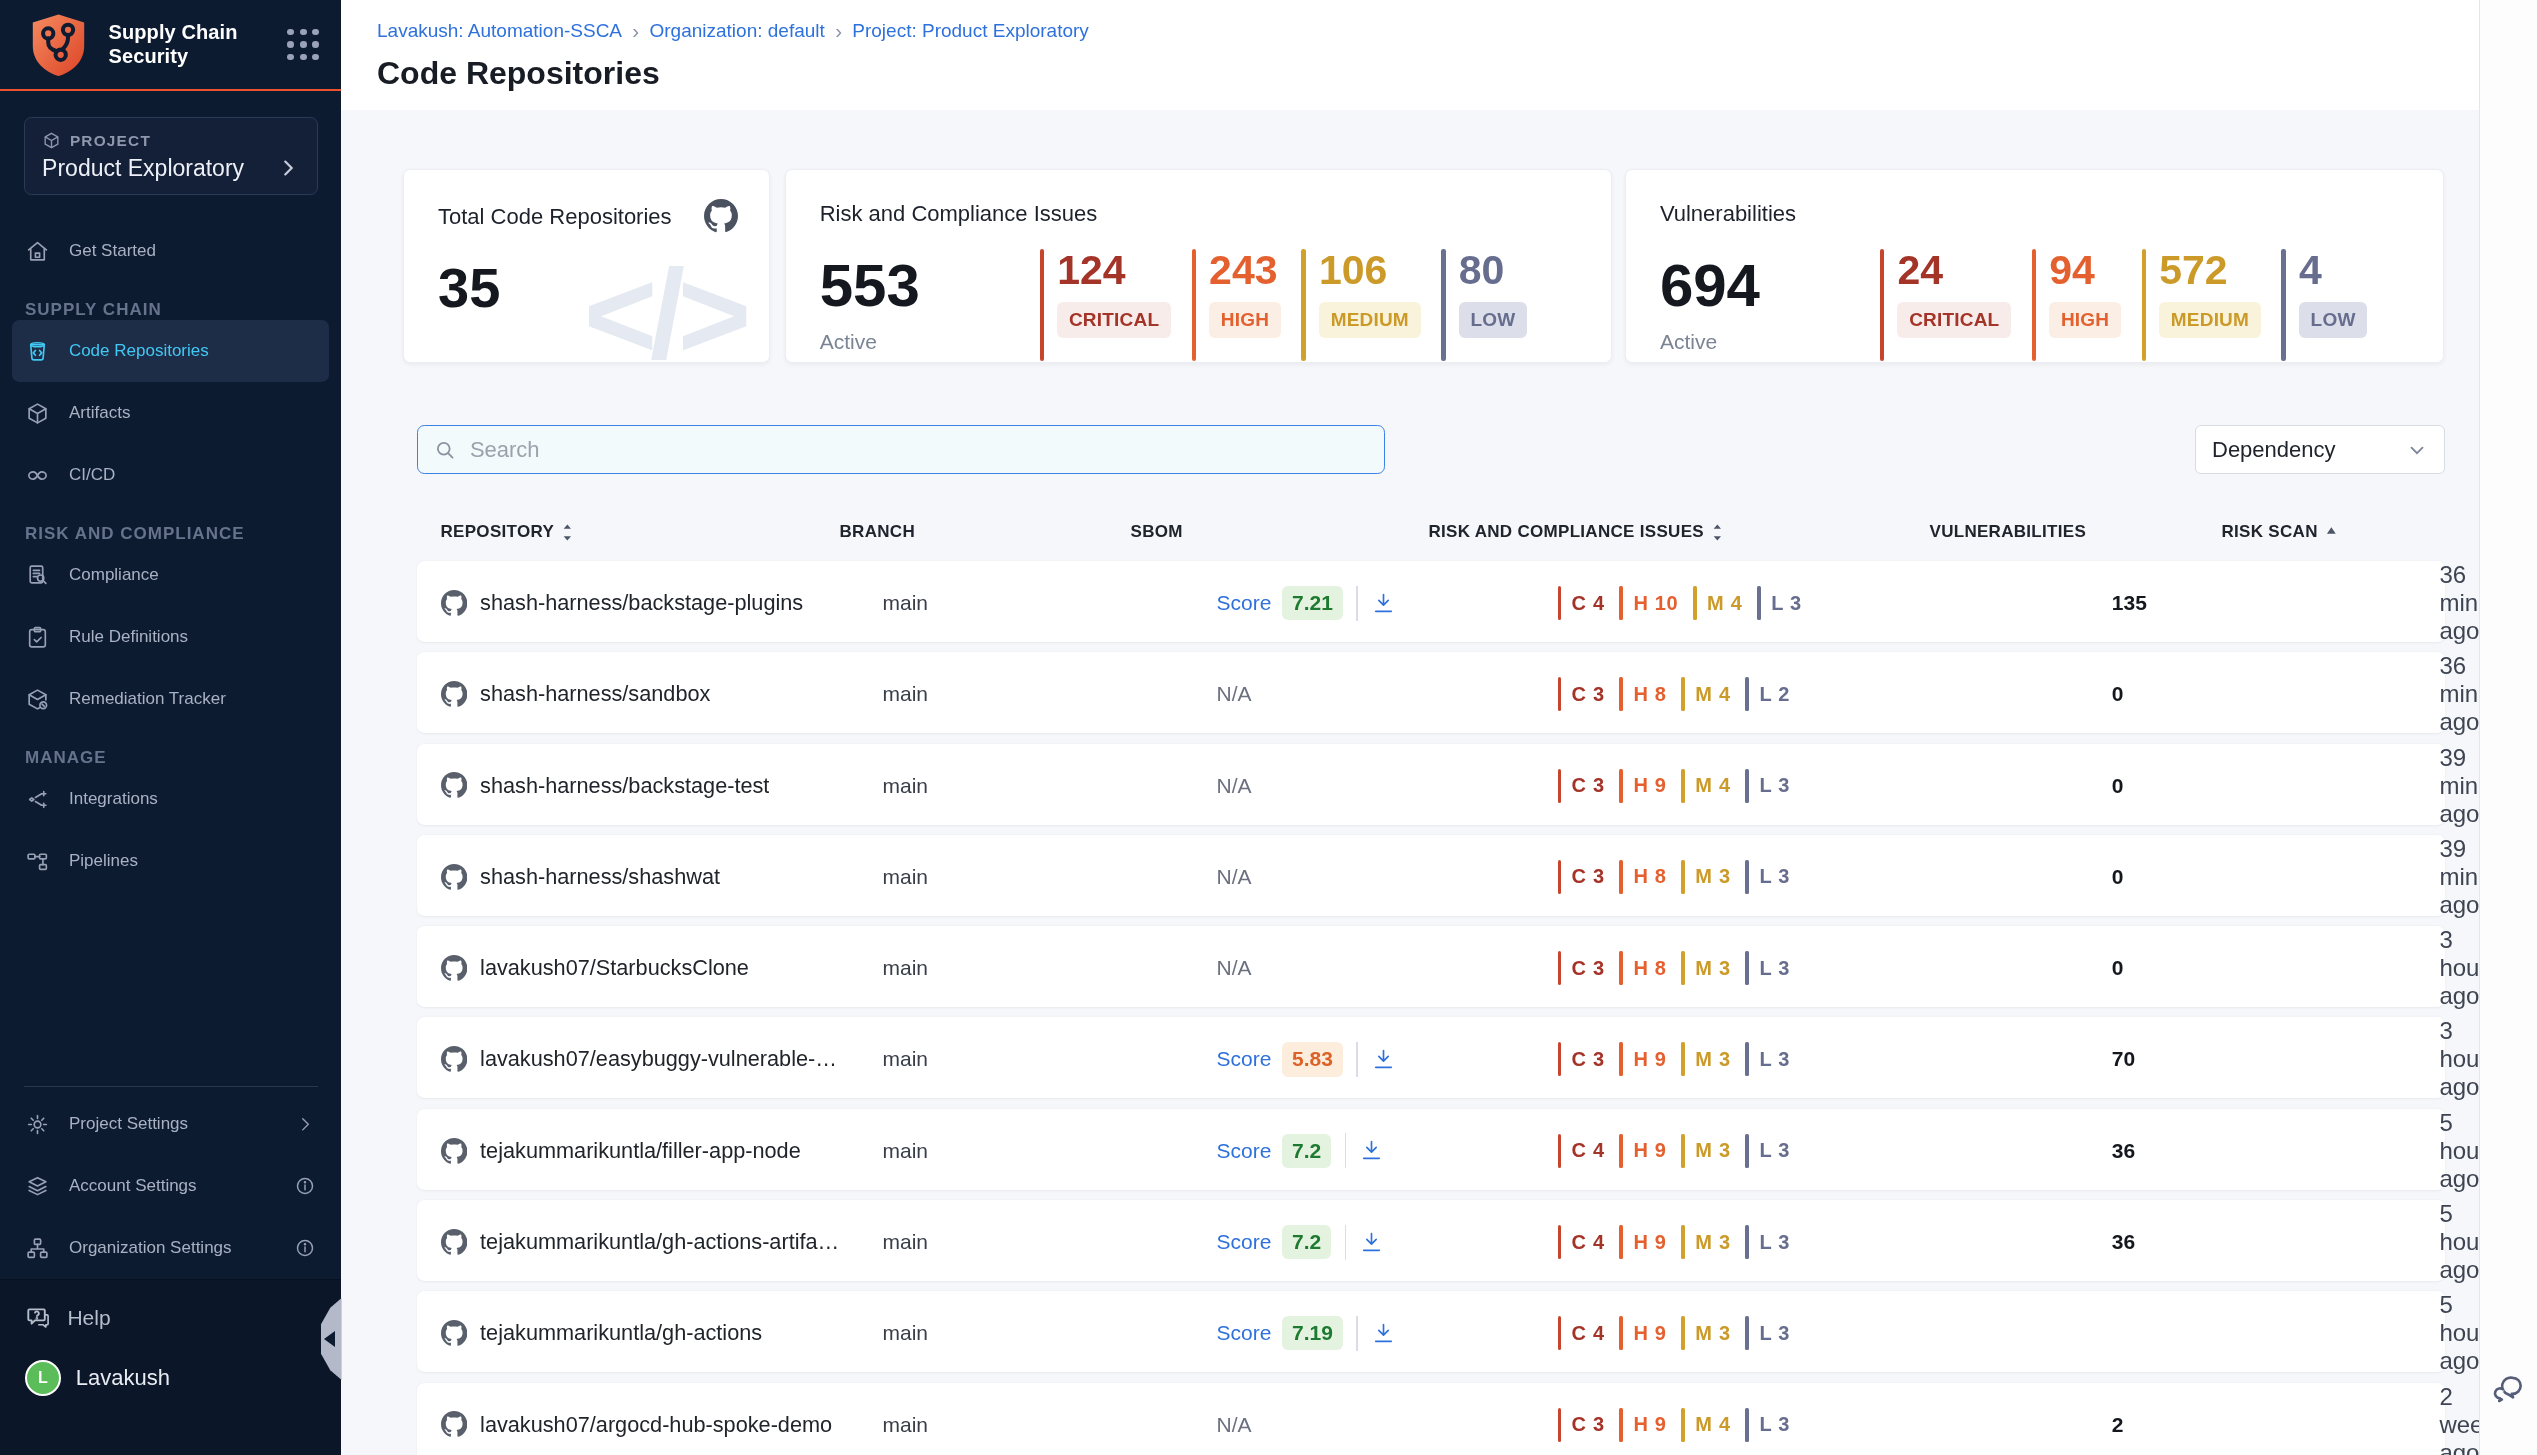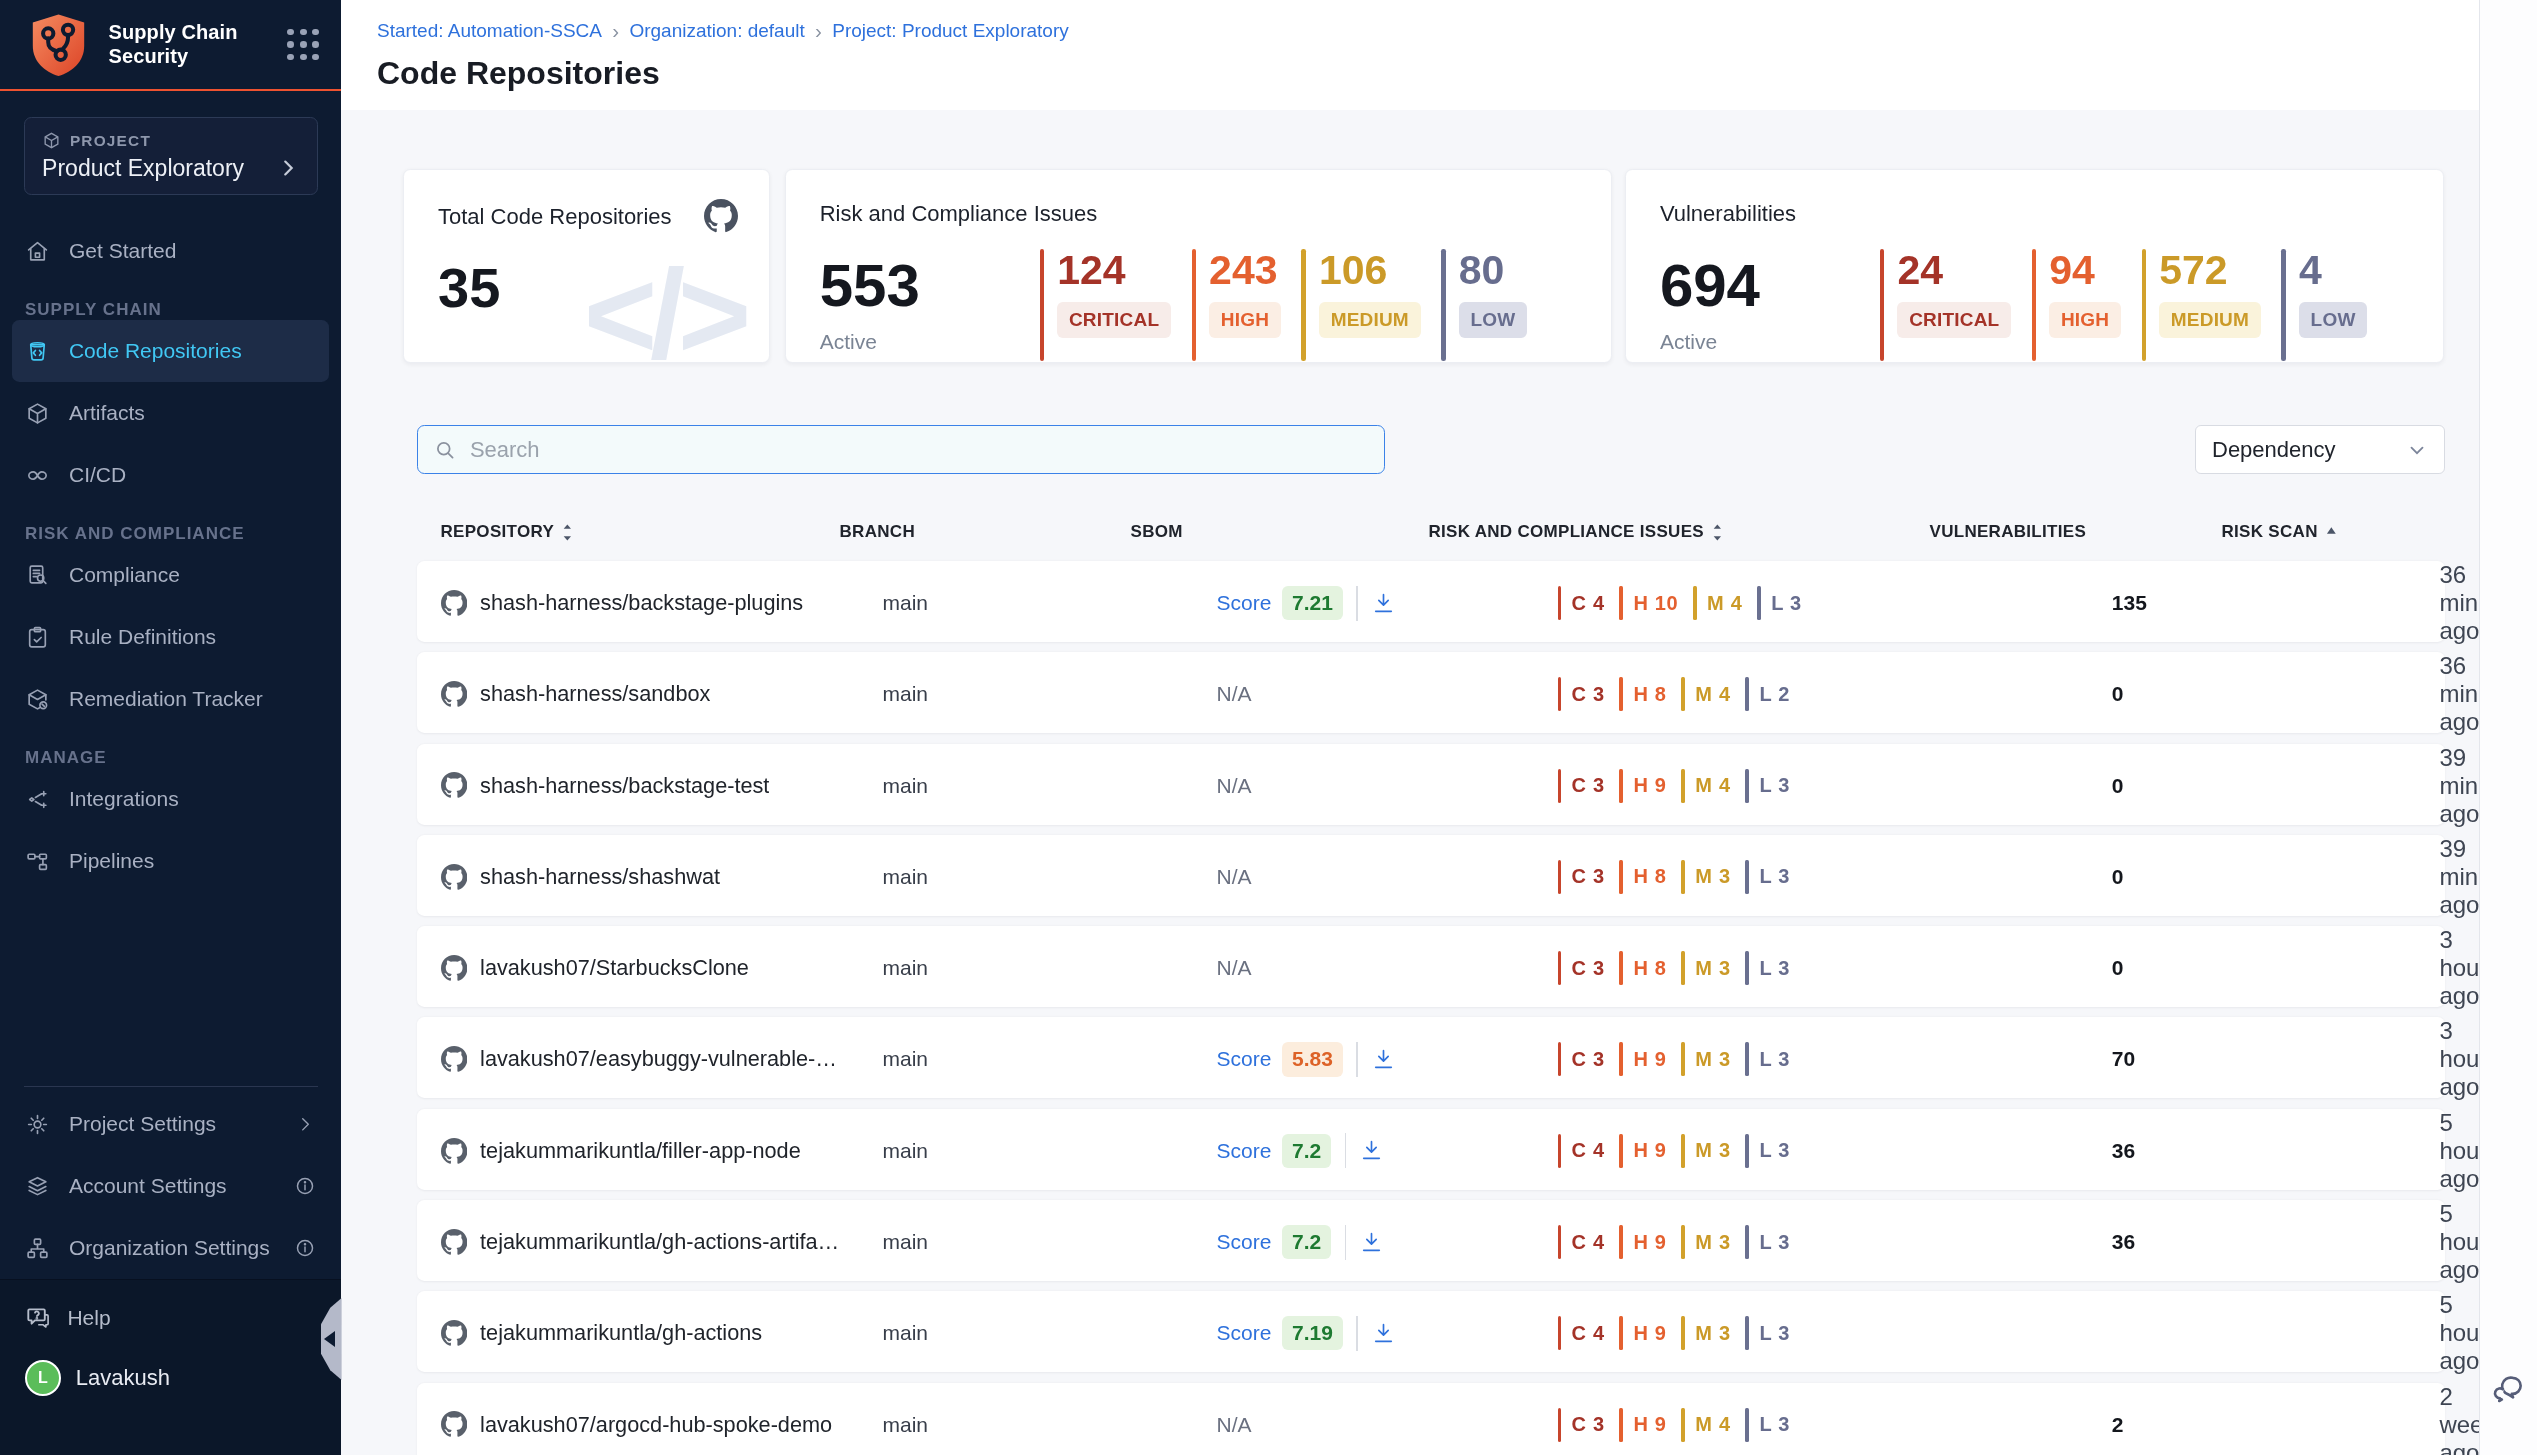--- a/index.html
+++ b/index.html
@@ -16,21 +16,21 @@
   .grid-icon{margin-left:auto;display:grid;grid-template-columns:repeat(3,6.6px);grid-gap:5.9px;cursor:pointer;}
   .grid-icon i{width:6.6px;height:6.6px;border-radius:50%;background:#99A2B6;display:block;}
   .project-card{margin:26.4px 23.5px 0;height:76px;border-radius:7.3px;background:#141F38;border:1.1px solid #2C3A56;
     display:flex;flex-direction:column;justify-content:center;padding:0 17.6px;cursor:pointer;flex:none;}
   .project-top{display:flex;align-items:center;gap:8.8px;color:#8E97AC;font-size:15.4px;font-weight:700;letter-spacing:1.2px;}
   .project-row{display:flex;align-items:center;margin-top:4.4px;}
   .project-name{color:#EDF0F6;font-size:23px;font-weight:500;}
   .nav{margin-top:25px;flex:1;min-height:0;}
   .nav-heading{padding:19px 25px 0;height:38px;box-sizing:border-box;display:flex;align-items:flex-end;
     color:#67728C;font-size:17px;font-weight:600;letter-spacing:1px;}
-  .nav-item{height:62px;display:flex;align-items:center;gap:19px;padding:0 25px;cursor:pointer;color:#A9B1C3;font-size:21px;}
+  .nav-item{height:62px;display:flex;align-items:center;gap:19px;padding:0 25px;cursor:pointer;color:#A9B1C3;font-size:17px;}
   .nav-item .icn{color:#98A1B4;}
   .nav-item.active{background:#1D2C47;border-radius:7.3px;margin:0 11.7px;padding:0 13.2px;color:#41C8F4;}
   .nav-item.active .icn{color:#41C8F4;}
   .sb-divider{border:none;border-top:1.1px solid #2A3650;margin:25px 23.5px 0;}
   .sb-settings{margin-top:5.9px;}
   .icn{display:inline-flex;align-items:center;justify-content:center;}
   .icn svg{display:block;}
   .trail{margin-left:auto;color:#8A93A8;}
   .sb-footer{margin-top:auto;flex:none;height:176px;background:#0B1729;border-top:1.5px solid #071020;
     display:flex;flex-direction:column;padding:25px 25px 0;box-sizing:border-box;}
@@ -334,21 +334,21 @@
     </div>
   </div>
 </aside>
 <div class="collapse-handle">
     <i></i>
   </div>
 
 <main class="main">
   <div class="topband">
     <div class="breadcrumb">
-      <span class="crumb">Started: Automation-SSCA</span>
+      <span class="crumb">Lavakush: Automation-SSCA</span>
       <span class="crumb-sep">›</span>
       <span class="crumb">Organization: default</span>
       <span class="crumb-sep">›</span>
       <span class="crumb">Project: Product Exploratory</span>
     </div>
     <div class="page-title">Code Repositories</div>
   </div>
 
   <section class="cards">
     <div class="card card-total">

